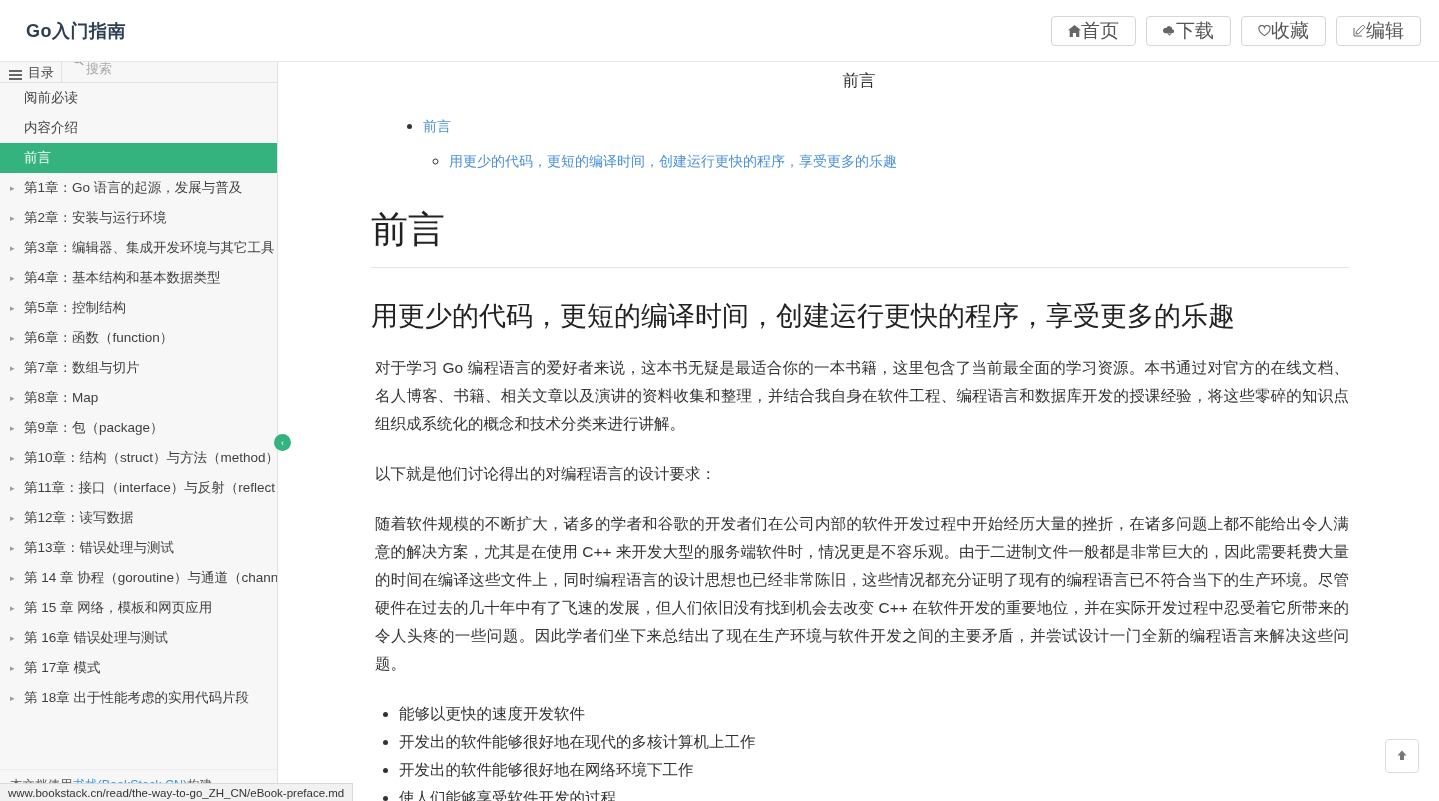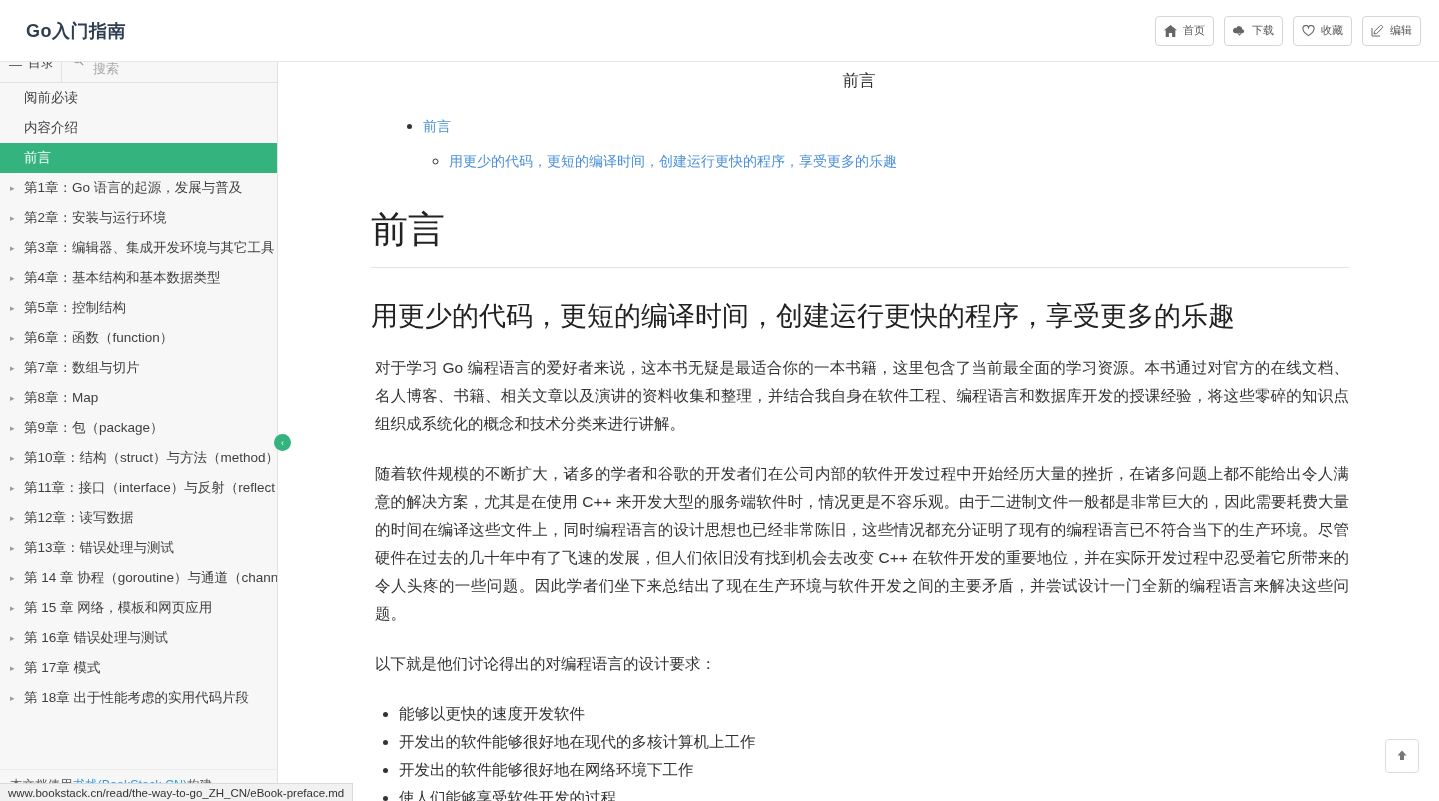--- a/index.html
+++ b/index.html
@@ -23,51 +23,51 @@
   }
   .brand {
     font-size: 18px; font-weight: bold; color: #2c3e50;
     margin-left: 26px; letter-spacing: .5px;
   }
   .header-actions {
     margin-left: auto; margin-right: 18px;
     display: flex; align-items: center; gap: 10px;
   }
   .hbtn {
-    display: inline-flex; align-items: center; gap: 6px;
-    height: 30px; padding: 0 8px;
+    display: inline-flex; align-items: center; 
+    height: 30px; padding: 0 16px;
     border: 1px solid #d6d6d6; border-radius: 4px;
     background: #fff; color: #555;
-    font-size: 11px; cursor: pointer;
+    font-size: 19px; cursor: pointer;
     white-space: nowrap;
   }
   .hbtn .ic { font-size: 12px; line-height: 1; display: inline-block; }
   .hbtn .ic svg { display: block; }
 
   
   .sidebar {
     position: absolute; top: 54px; left: 0; width: 278px; bottom: 0;
     background: #f7f7f7;
     border-right: 1px solid #e1e1e1;
     overflow: hidden;
     z-index: 20;
   }
   .side-top {
     height: 29px; display: flex; align-items: stretch;
     border-bottom: 1px solid #e1e1e1; background: #f7f7f7;
   }
   .side-cat {
-    width: 62px; display: flex; align-items: flex-start; gap: 6px;
+    width: 62px; display: flex; align-items: flex-end; gap: 6px;
     padding-left: 9px; font-size: 13px; color: #444;
     border-right: 1px solid #e1e1e1; cursor: pointer;
   }
   .burger { display: inline-block; width: 13px; }
   .burger i { display: block; height: 1.5px; background: #666; margin: 2.5px 0; }
   .side-search {
-    flex: 1; display: flex; gap: 7px; padding-left: 10px;
+    flex: 1; display: flex; padding-left: 10px;
   }
   .side-search .mag { color: #9a9a9a; font-size: 12px; display: inline-block; }
   .side-search input {
     border: 0; outline: none; background: transparent;
     font-size: 13px; color: #555; width: 100%;
     font-family: "Liberation Sans", sans-serif;
   }
   .side-search input::placeholder { color: #a8a8a8; }
 
   .toc {
@@ -349,22 +349,22 @@
               </li>
             </ul>
           </li>
         </ul>
       </div>
 
       <h1 class="page-h1">前言</h1>
       <h2 class="page-h2">用更少的代码，更短的编译时间，创建运行更快的程序，享受更多的乐趣</h2>
 
       <p class="para">对于学习 Go 编程语言的爱好者来说，这本书无疑是最适合你的一本书籍，这里包含了当前最全面的学习资源。本书通过对官方的在线文档、名人博客、书籍、相关文章以及演讲的资料收集和整理，并结合我自身在软件工程、编程语言和数据库开发的授课经验，将这些零碎的知识点组织成系统化的概念和技术分类来进行讲解。</p>
+      <p class="para">以下就是他们讨论得出的对编程语言的设计要求：</p>
       <p class="para">随着软件规模的不断扩大，诸多的学者和谷歌的开发者们在公司内部的软件开发过程中开始经历大量的挫折，在诸多问题上都不能给出令人满意的解决方案，尤其是在使用 C++ 来开发大型的服务端软件时，情况更是不容乐观。由于二进制文件一般都是非常巨大的，因此需要耗费大量的时间在编译这些文件上，同时编程语言的设计思想也已经非常陈旧，这些情况都充分证明了现有的编程语言已不符合当下的生产环境。尽管硬件在过去的几十年中有了飞速的发展，但人们依旧没有找到机会去改变 C++ 在软件开发的重要地位，并在实际开发过程中忍受着它所带来的令人头疼的一些问题。因此学者们坐下来总结出了现在生产环境与软件开发之间的主要矛盾，并尝试设计一门全新的编程语言来解决这些问题。</p>
-      <p class="para">以下就是他们讨论得出的对编程语言的设计要求：</p>
 
       <ul class="bullets">
         <li>能够以更快的速度开发软件</li>
         <li>开发出的软件能够很好地在现代的多核计算机上工作</li>
         <li>开发出的软件能够很好地在网络环境下工作</li>
         <li>使人们能够享受软件开发的过程</li>
       </ul>
     </div>
   </div>
 

